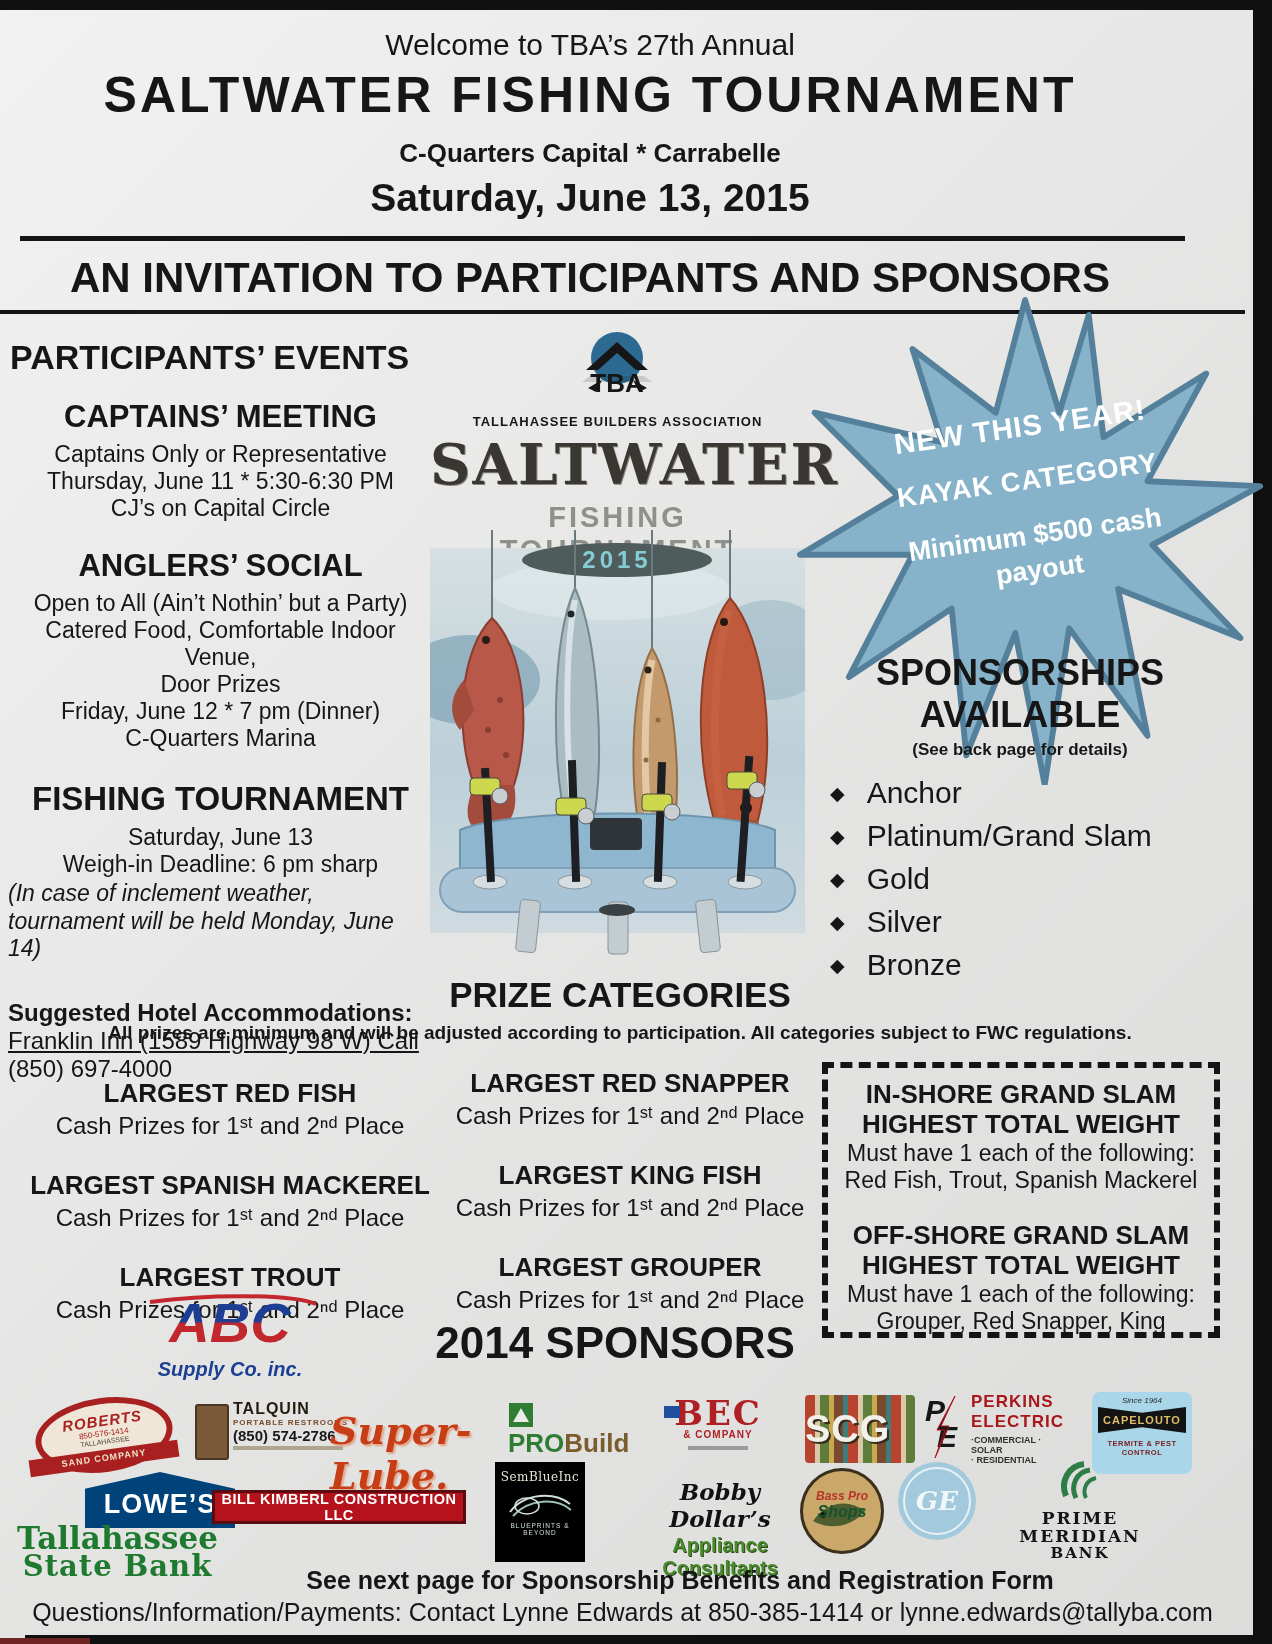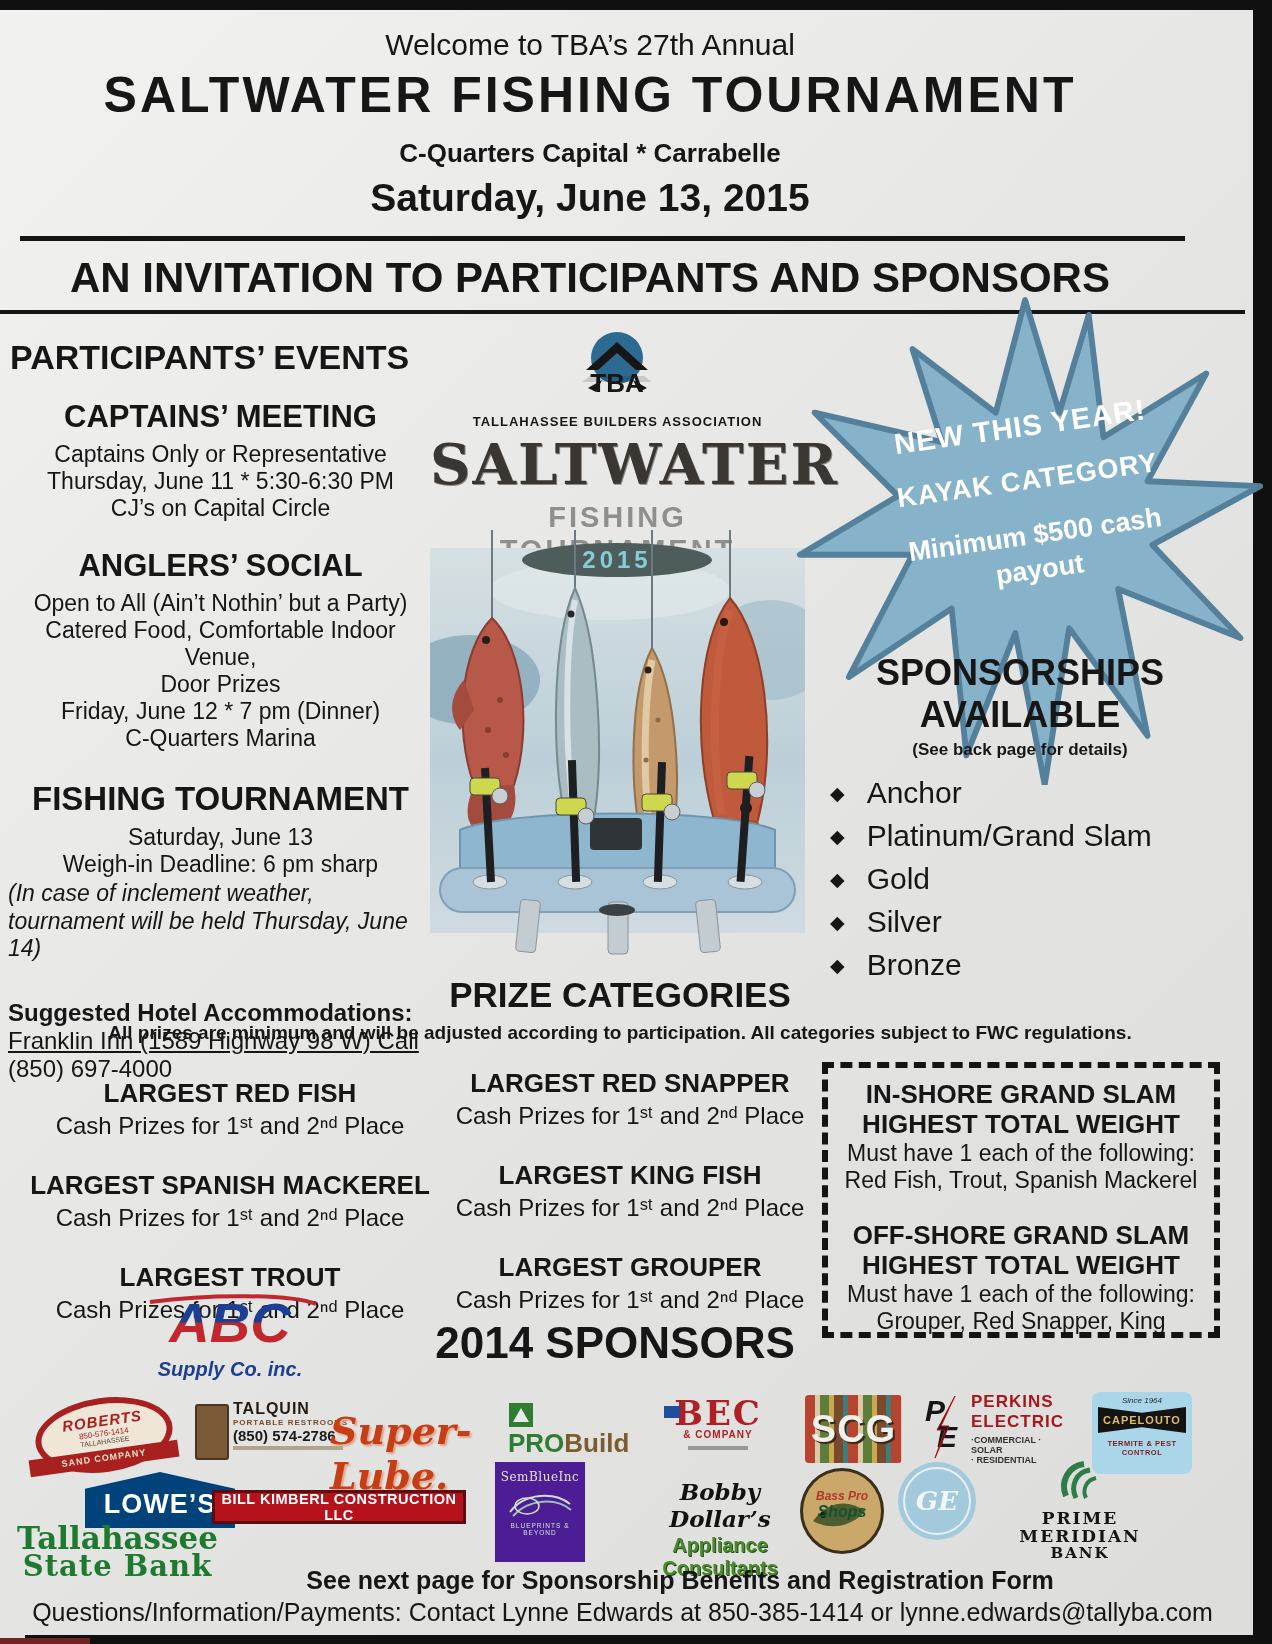--- a/index.html
+++ b/index.html
@@ -57,21 +57,21 @@
     <div class="c b" style="font-size:31px;margin-top:26px;">ANGLERS’ SOCIAL</div>
     <div class="c" style="font-size:23px;margin-top:6px;">Open to All (Ain’t Nothin’ but a Party)</div>
     <div class="c" style="font-size:23px;">Catered Food, Comfortable Indoor Venue,</div>
     <div class="c" style="font-size:23px;">Door Prizes</div>
     <div class="c" style="font-size:23px;">Friday, June 12  *  7 pm (Dinner)</div>
     <div class="c" style="font-size:23px;">C-Quarters Marina</div>
 
     <div class="c b" style="font-size:33px;margin-top:28px;">FISHING TOURNAMENT</div>
     <div class="c" style="font-size:23px;margin-top:6px;">Saturday, June 13</div>
     <div class="c" style="font-size:23px;">Weigh-in Deadline: 6 pm sharp</div>
-    <div class="i" style="font-size:23px;line-height:1.2;margin-top:2px;">(In case of inclement weather, tournament will be held Thursday, June 14)</div>
+    <div class="i" style="font-size:23px;line-height:1.2;margin-top:2px;">(In case of inclement weather, tournament will be held Monday, June 14)</div>
 
     <div class="b" style="font-size:24px;margin-top:36px;">Suggested Hotel Accommodations:</div>
     <div style="font-size:24px;text-decoration:underline;">Franklin Inn (1589 Highway 98 W) Call</div>
     <div style="font-size:24px;">(850) 697-4000</div>
   </div>
 
   <div class="abs" style="left:430px;top:330px;width:375px;">
     <svg width="375" height="80" viewBox="0 0 375 80">
       <circle cx="187" cy="28" r="26" fill="#2c6a92"></circle>
       <path d="M156 40 L187 12 L218 40 L206 40 L187 23 L168 40 Z" fill="#161616"></path>
@@ -301,21 +301,21 @@
     </svg><span class="b" style="font-size:26px;color:#2f7d32;vertical-align:middle;">PRO</span><span class="b" style="font-size:26px;color:#7a5c2e;vertical-align:middle;">Build</span>
   </div>
 
   <div class="logo-box c" style="left:668px;top:1398px;width:100px;">
     <div style="position:absolute;left:-4px;top:8px;width:16px;height:12px;background:#1f4e9c;"></div>
     <div class="b serif" style="font-size:34px;color:#b01f24;letter-spacing:2px;line-height:0.9;">BEC</div>
     <div class="b" style="font-size:10px;color:#b01f24;letter-spacing:1px;">&amp; COMPANY</div>
     <div style="width:60px;height:4px;background:#9a9a9a;margin:6px auto 0;"></div>
   </div>
 
-  <div class="logo-box" style="left:805px;top:1395px;width:97px;height:68px;background:repeating-linear-gradient(90deg,#b8432e 0 10px,#d9c9a8 10px 15px,#5e7d3a 15px 24px,#caa84e 24px 29px,#7a4a2e 29px 38px,#3f7d7a 38px 43px);border-radius:4px;display:flex;align-items:center;justify-content:center;">
+  <div class="logo-box" style="left:805px;top:1395px;width:110px;height:68px;background:repeating-linear-gradient(90deg,#b8432e 0 10px,#d9c9a8 10px 15px,#5e7d3a 15px 24px,#caa84e 24px 29px,#7a4a2e 29px 38px,#3f7d7a 38px 43px);border-radius:4px;display:flex;align-items:center;justify-content:flex-start;">
     <span class="b" style="font-size:38px;color:#f2f0ea;text-shadow:2px 2px 0 #3a2a1a;letter-spacing:1px;">SCG</span>
   </div>
 
   <div class="logo-box" style="left:925px;top:1392px;width:150px;height:80px;">
     <div style="position:absolute;left:0;top:2px;width:42px;height:66px;">
       <span class="b i" style="position:absolute;left:0;top:0;font-size:30px;">P</span>
       <span class="b i" style="position:absolute;left:12px;top:26px;font-size:30px;">E</span>
       <svg width="42" height="66" style="position:absolute;left:0;top:0;">
         <path d="M30 2 L16 32 L24 32 L10 64 L20 36 L12 36 Z" fill="#1a1a1a" stroke="#b5121b" stroke-width="1"></path>
       </svg>
@@ -341,21 +341,21 @@
   </div>
   <div class="logo-box serif b" style="left:0;top:1524px;width:235px;text-align:center;color:#1e7a2e;line-height:0.95;">
     <div style="font-size:31px;">Tallahassee</div>
     <div style="font-size:29px;letter-spacing:1px;">State Bank</div>
   </div>
 
   <div class="logo-box c" style="left:212px;top:1490px;width:248px;height:28px;background:#b5121b;border:3px solid #5a0c10;display:flex;align-items:center;justify-content:center;">
     <span class="b" style="font-size:14.5px;color:#fff;letter-spacing:0.5px;">BILL KIMBERL CONSTRUCTION LLC</span>
   </div>
 
-  <div class="logo-box c" style="left:495px;top:1462px;width:90px;height:92px;background:#4c1d95;padding-top:8px;">
+  <div class="logo-box c" style="left:495px;top:1462px;width:90px;height:92px;background:#000000;padding-top:8px;">
     <div class="serif" style="font-size:12px;color:#e8e4d4;letter-spacing:0.5px;">SemBlueInc</div>
     <svg width="70" height="34" viewBox="0 0 70 34">
       <path d="M5 28 C20 8 50 8 65 20" stroke="#cfe0d8" stroke-width="2" fill="none"></path>
       <path d="M8 32 C24 14 52 14 66 26" stroke="#9fc0b8" stroke-width="2" fill="none"></path>
       <ellipse cx="22" cy="22" rx="12" ry="8" fill="none" stroke="#cfe0d8" stroke-width="1.5"></ellipse>
     </svg>
     <div style="font-size:6.5px;color:#cfe0d8;letter-spacing:1px;">BLUEPRINTS &amp; BEYOND</div>
   </div>
 
   <div class="logo-box c" style="left:630px;top:1478px;width:180px;">

